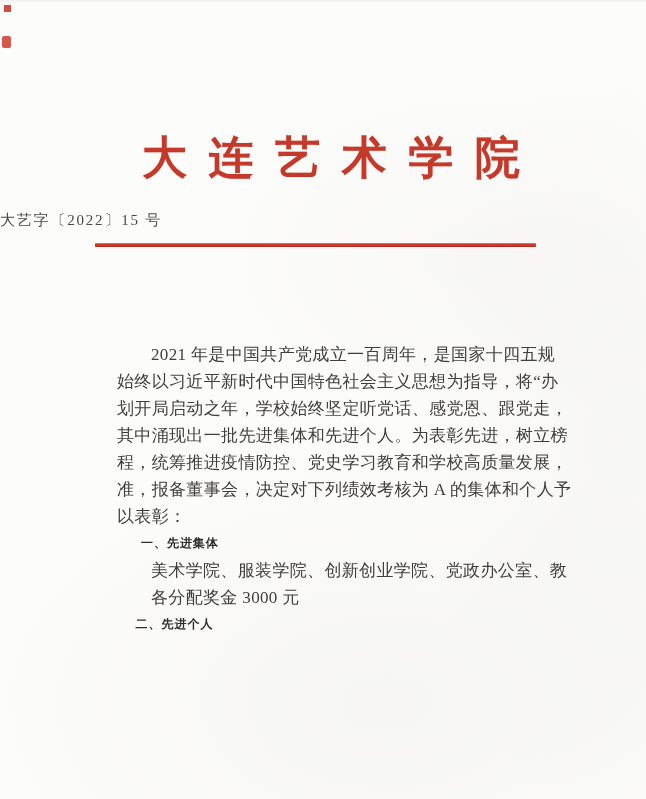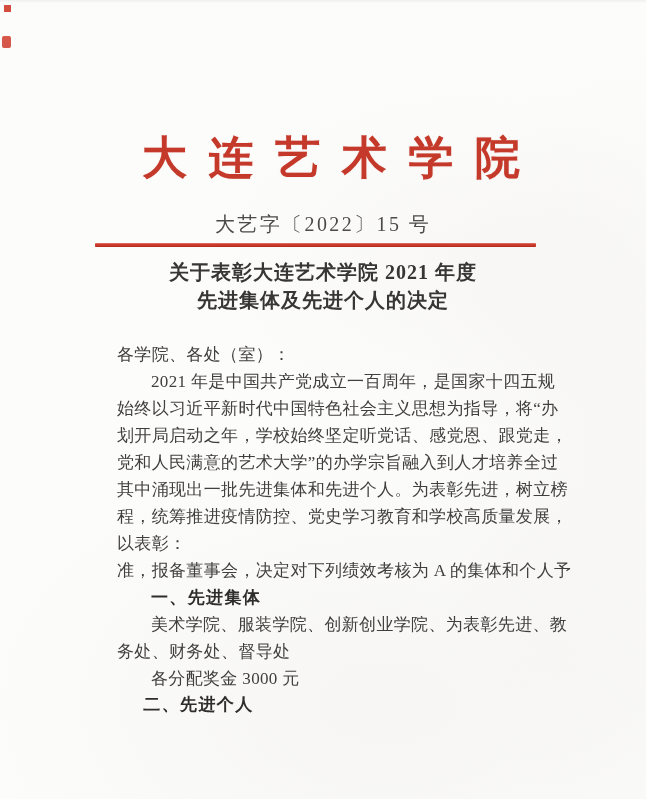--- a/index.html
+++ b/index.html
@@ -48,23 +48,23 @@
     letter-spacing: 0.48em;
     padding-left: 0.48em;
     line-height: 1.15;
     text-shadow: 0 0 1px rgba(196,57,42,0.35);
   }
   .doc-number {
     position: absolute;
     top: 211px;
     left: 0;
     width: 100%;
-    text-align: center;
+    text-align: left;
     color: #4c4a47;
-    font-size: 20px;
+    font-size: 15px;
     letter-spacing: 0.12em;
   }
   .red-rule {
     position: absolute;
     top: 243px;
     left: 95px;
     width: 441px;
     height: 4px;
     background: #cb392a;
     box-shadow: inset 0 1px 0 rgba(255,255,255,0.25), inset 0 -1px 0 rgba(140,20,10,0.35);
@@ -97,60 +97,52 @@
     white-space: nowrap;
   }
   .indent {
     padding-left: 2em;
   }
   .section-heading {
     font-family: "Liberation Sans", "DejaVu Sans", sans-serif;
     font-weight: bold;
     color: #2e2d2b;
     padding-left: 2em;
-    font-size: 17px;
+    font-size: 12px;
     letter-spacing: 0.08em;
   }
   .section-heading.second {
     padding-left: 1.55em;
-    font-family: Liberation Mono, monospace;
   }
 </style>
 </head>
 <body>
 
 <div class="page">
 
   <div class="corner-mark-1"></div>
   <div class="corner-mark-2"></div>
 
   <div class="letterhead">大连艺术学院</div>
 
   <div class="doc-number">大艺字〔2022〕15 号</div>
 
   <div class="red-rule"></div>
 
-  <h1 class="doc-title">
-    <span>关于表彰大连艺术学院 2021 年度</span><br>
-    <span>先进集体及先进个人的决定</span>
-  </h1>
 
   <div class="body-block">
-    <div class="line">各学院、各处（室）：</div>
 
     <div class="line indent">2021 年是中国共产党成立一百周年，是国家十四五规</div>
     <div class="line">始终以习近平新时代中国特色社会主义思想为指导，将“办</div>
     <div class="line">划开局启动之年，学校始终坚定听党话、感党恩、跟党走，</div>
-    <div class="line">党和人民满意的艺术大学”的办学宗旨融入到人才培养全过</div>
     <div class="line">其中涌现出一批先进集体和先进个人。为表彰先进，树立榜</div>
     <div class="line">程，统筹推进疫情防控、党史学习教育和学校高质量发展，</div>
+    <div class="line">准，报备董事会，决定对下列绩效考核为 A 的集体和个人予</div>
     <div class="line">以表彰：</div>
-    <div class="line">准，报备董事会，决定对下列绩效考核为 A 的集体和个人予</div>
 
     <div class="line section-heading">一、先进集体</div>
-    <div class="line indent">美术学院、服装学院、创新创业学院、为表彰先进、教</div>
-    <div class="line">务处、财务处、督导处</div>
+    <div class="line indent">美术学院、服装学院、创新创业学院、党政办公室、教</div>
     <div class="line indent">各分配奖金 3000 元</div>
 
     <div class="line section-heading second">二、先进个人</div>
   </div>
 
 </div>
 
 </body></html>

